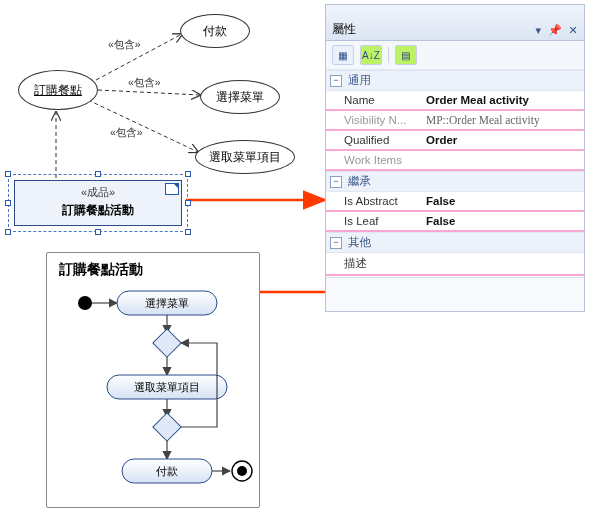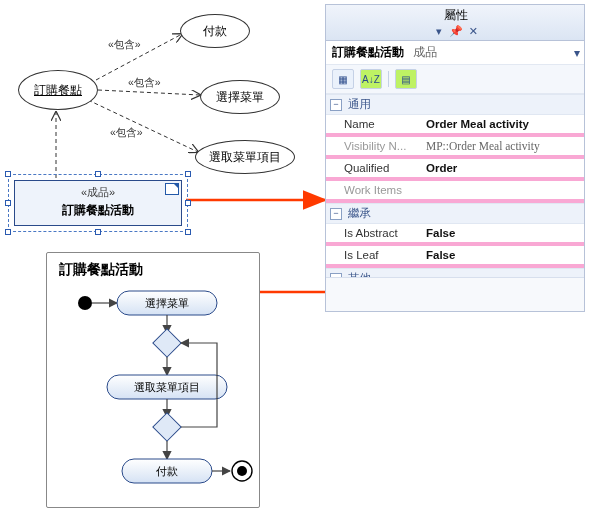--- a/index.html
+++ b/index.html
@@ -86,23 +86,22 @@
   .prop-pane {
     position: absolute; left: 325px; top: 4px; width: 260px; height: 308px;
     border: 1px solid #b7c2d8;
     background: #fff;
     display: flex; flex-direction: column;
   }
   .prop-title {
     display: flex; align-items: center; justify-content: space-between;
     background: linear-gradient(#f0f4fb, #dbe5f3);
     border-bottom: 1px solid #b7c2d8;
-    padding: 2px 4px 2px 6px;
+    padding: 16px 4px 2px 6px;
     font-size: 12px;
-    flex-direction: column;
   }
   .prop-title-ctrls span {
     display: inline-block; width: 14px; text-align: center; color: #3a558a; font-size: 11px;
   }
   .prop-subtitle {
     display: flex; align-items: center; justify-content: space-between;
     padding: 3px 4px 3px 6px;
     border-bottom: 1px solid #e2e8f2;
     font-size: 12px;
   }
@@ -118,21 +117,21 @@
     border-radius: 2px;
   }
   .tb-btn.active { background: #eaf1fb; }
   .prop-grid { flex: 1; overflow: hidden; font-size: 11.5px; }
   .prop-section {
     display: flex; align-items: center;
     background: #edf2fa; color: #3a558a;
     padding: 2px 4px; border-top: 1px solid #e0e7f2; border-bottom: 1px solid #e0e7f2;
   }
   .prop-section .toggle { width: 12px; height: 12px; border: 1px solid #8aa0c4; margin-right: 6px; display: inline-flex; align-items: center; justify-content: center; font-size: 9px; line-height: 1; background: #fff; }
-  .prop-row { display: flex; border-bottom: 4px solid #f9a8d4; }
+  .prop-row { display: flex; border-bottom: 2px solid #f9a8d4; }
   .prop-row .k { width: 96px; padding: 3px 4px 3px 18px; color: #333; }
   .prop-row .v { flex: 1; padding: 3px 4px; color: #111; font-weight: bold; }
   .prop-row .v.weak { font-weight: normal; color: #666; font-family: Liberation Serif, serif; }
   .prop-row .k.weak { color: #999; }
   .prop-help {
     min-height: 34px;
     border-top: 1px solid #d7dfed;
     padding: 4px 6px;
     background: #f7f9fc;
   }
@@ -242,27 +241,20 @@
 
 <div class="prop-pane">
   <div class="prop-title">
     <span>屬性</span>
     <span class="prop-title-ctrls">
       <span>▾</span>
       <span>📌</span>
       <span>✕</span>
     </span>
   </div>
-  <div class="prop-subtitle">
-    <span>
-      <b>訂購餐點活動</b>
-      <span style="color:#666;margin-left:6px">成品</span>
-    </span>
-    <span style="color:#3a558a">▾</span>
-  </div>
   <div class="prop-toolbar">
     <div class="tb-btn active">▦</div>
     <div class="tb-btn">A↓Z</div>
     <div style="width:1px;height:16px;background:#c5d1e6"></div>
     <div class="tb-btn">▤</div>
   </div>
   <div class="prop-grid">
     <div class="prop-section">
       <span class="toggle">−</span>
       <span>通用</span>

